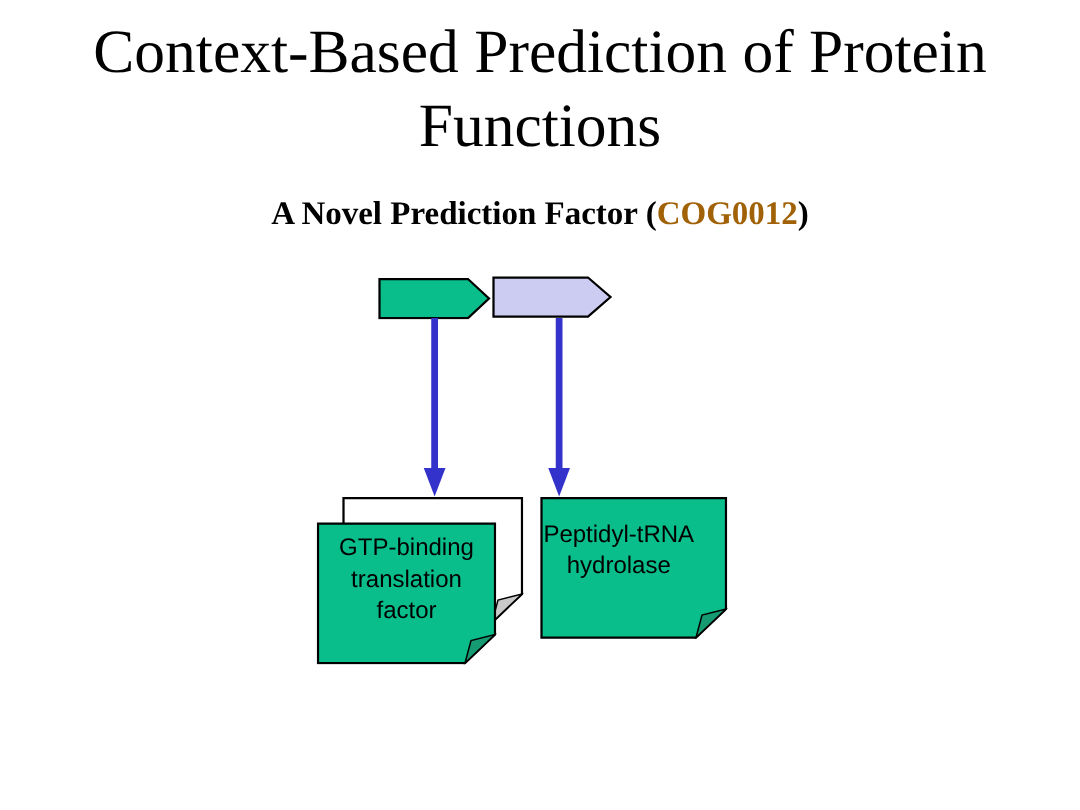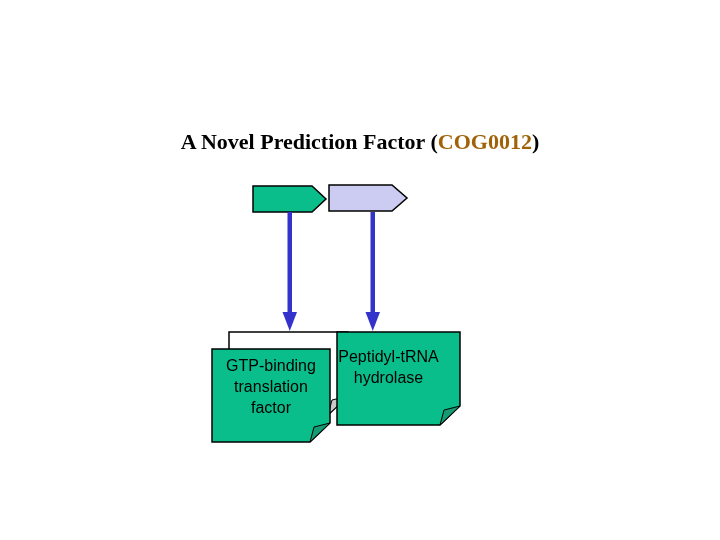--- a/index.html
+++ b/index.html
@@ -47,20 +47,24 @@
   }
   .z1{z-index:1;}
   .z2{z-index:2;}
   .z3{z-index:3;}
 </style>
 </head>
 <body>
 
 <div class="slide">
 
+  <h1 class="title">
+    <span>Context-Based Prediction of Protein</span>
+    <span>Functions</span>
+  </h1>
 
   <div class="subtitle">
     <span>A Novel Prediction Factor (</span><span class="accent">COG0012</span><span>)</span>
   </div>
 
   <svg class="shape" style="left:252px;top:185px;" width="76" height="28">
     <path d="M1,1 L60,1 L74,14 L60,27 L1,27 Z" stroke-width="1.5" stroke="#000000" fill="#0ABE8C"></path>
   </svg>
 
   <svg class="shape" style="left:328px;top:184px;" width="81" height="28">
@@ -85,21 +89,21 @@
   </div>
 
   <div class="note z3" style="left:211px;top:348px;width:120px;height:71px;">
     <svg width="120" height="95">
       <path d="M1,1 L119,1 L119,75 L99,94 L1,94 Z" stroke="#000000" stroke-width="1.5" fill="#0ABE8C"></path>
       <path d="M99,94 L119,75 L103,79 Z" stroke="#000000" stroke-width="1" fill="#169A72"></path>
     </svg>
     <div class="note-text" style="padding-top:7px;padding-left:10px;padding-right:10px;width:100px;">GTP-binding translation factor</div>
   </div>
 
-  <div class="note z3" style="left:336px;top:331px;width:105px;height:95px;">
+  <div class="note z3" style="left:360px;top:331px;width:105px;height:95px;">
     <svg width="125" height="95">
       <path d="M1,1 L124,1 L124,75 L104,94 L1,94 Z" stroke="#000000" stroke-width="1.5" fill="#0ABE8C"></path>
       <path d="M104,94 L124,75 L108,79 Z" stroke="#000000" stroke-width="1" fill="#169A72"></path>
     </svg>
     <div class="note-text" style="padding-top:15px;">Peptidyl-tRNA hydrolase</div>
   </div>
 
 </div>
 
 </body></html>

